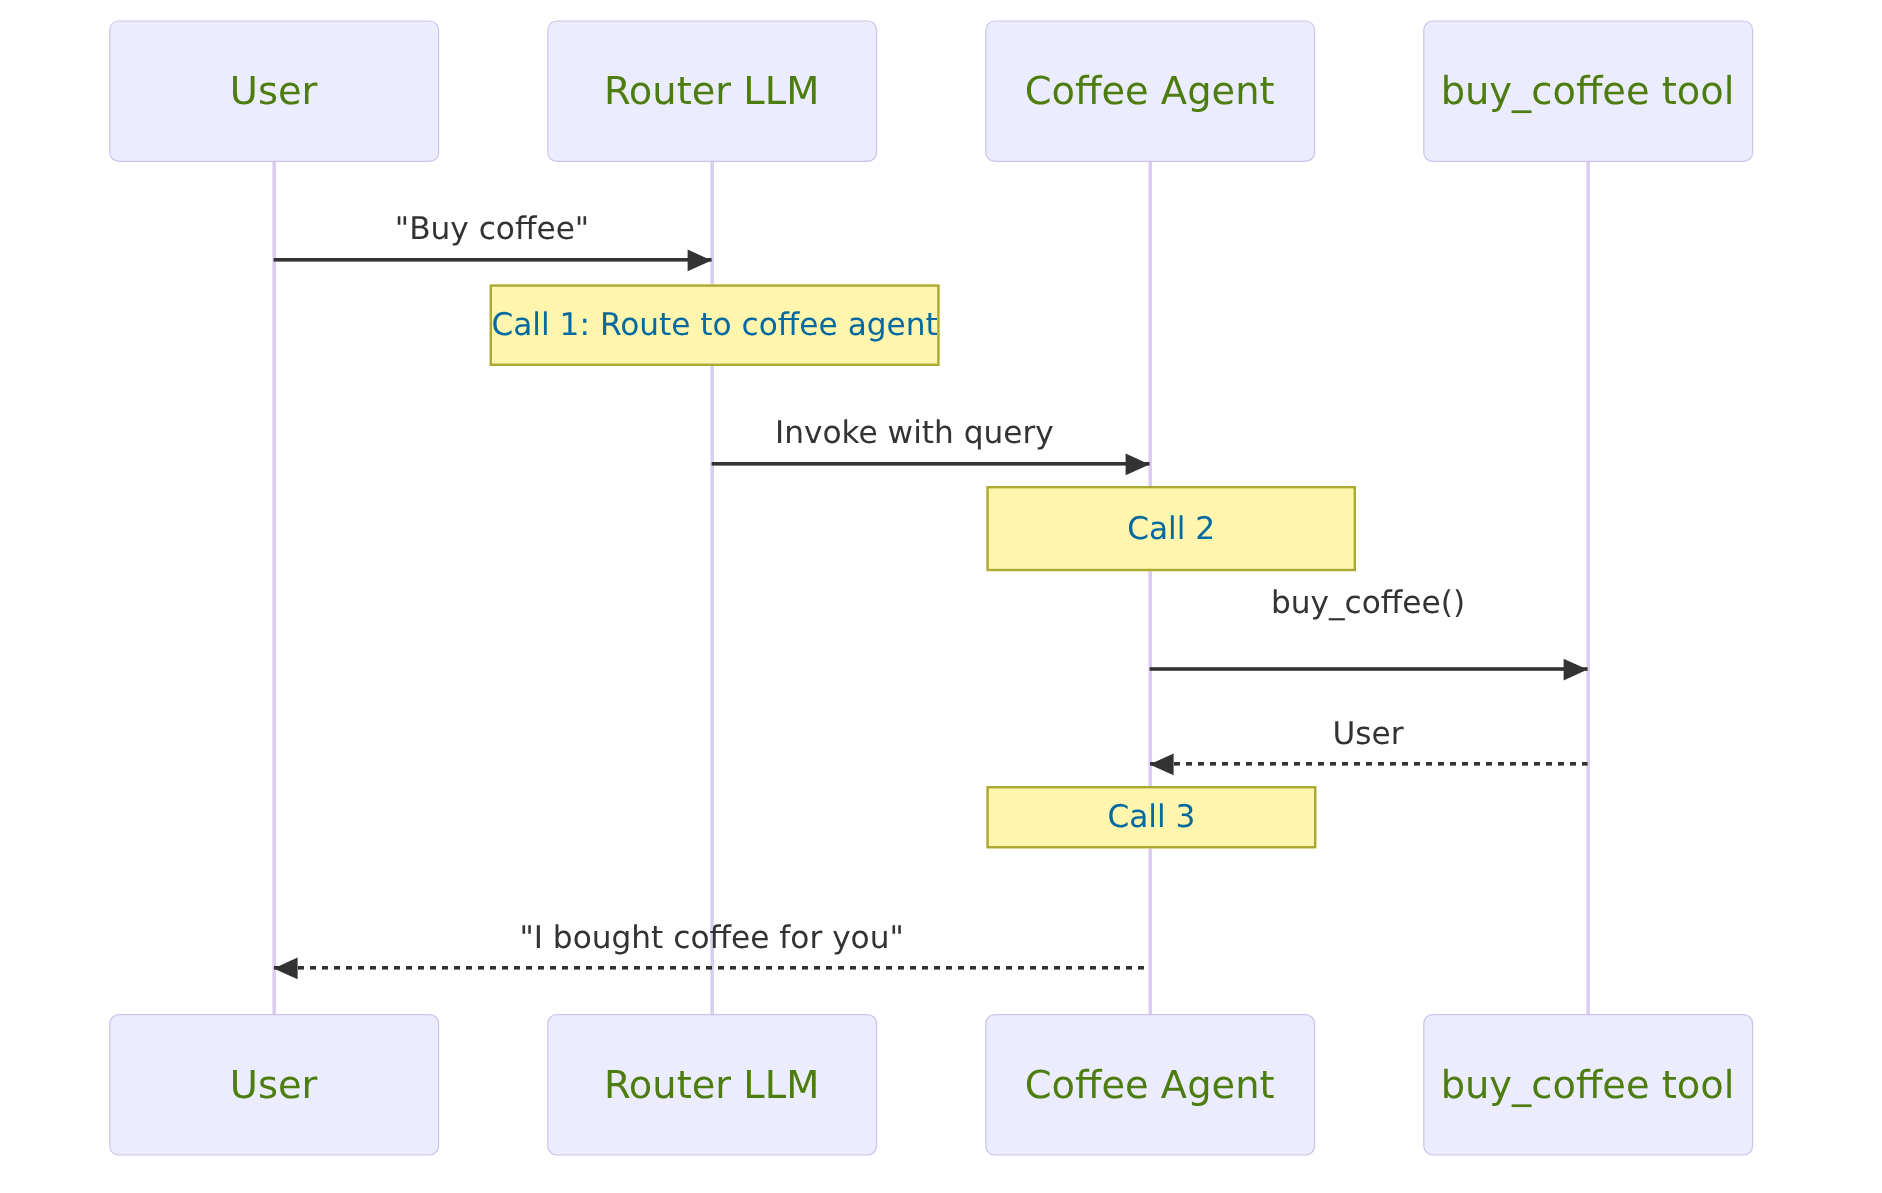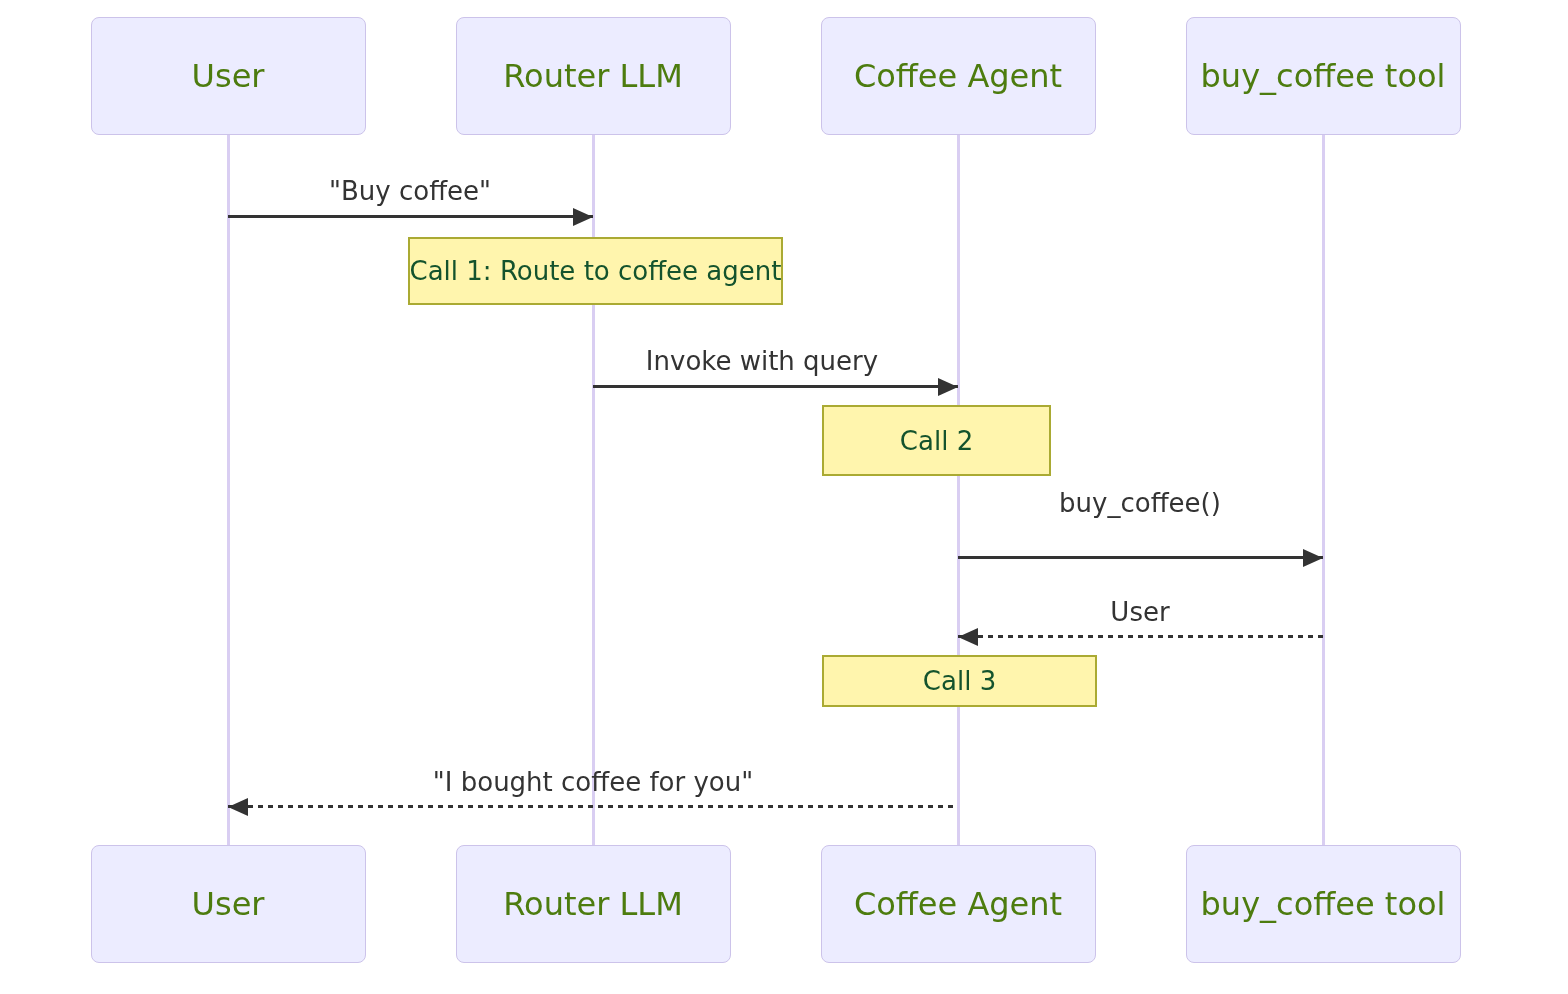--- a/index.html
+++ b/index.html
@@ -61,21 +61,21 @@
   .arrowhead.right { border-left: 20px solid #333333; }
   .arrowhead.left  { border-right: 20px solid #333333; }
   .note {
     position: absolute;
     background: #fff5ad;
     border: 2px solid #aaaa33;
     display: flex;
     align-items: center;
     justify-content: center;
     font-size: 26px;
-    color: #14532d;
+    color: #0369a1;
     white-space: nowrap;
   }
 </style>
 </head>
 <body>
 
 <div class="diagram">
 
   <div class="lifeline" style="left:226.5px"></div>
   <div class="lifeline" style="left:591.5px"></div>
@@ -104,21 +104,21 @@
   <div class="note" style="left:408px;top:237px;width:375px;height:68px">
     <span>Call 1: Route to coffee agent</span>
   </div>
 
   <div>
     <div class="msg-label" style="left:762px;top:345px">Invoke with query</div>
     <div class="msg-line solid" style="left:593px;top:385px;width:365px"></div>
     <div class="arrowhead right" style="left:938px;top:377.5px"></div>
   </div>
 
-  <div class="note" style="left:822px;top:405px;width:229px;height:71px">
+  <div class="note" style="left:822px;top:405px;width:308px;height:71px">
     <span>Call 2</span>
   </div>
 
   <div>
     <div class="msg-label" style="left:1140px;top:487px">buy_coffee()</div>
     <div class="msg-line solid" style="left:958px;top:556px;width:365px"></div>
     <div class="arrowhead right" style="left:1303px;top:548.5px"></div>
   </div>
 
   <div>

